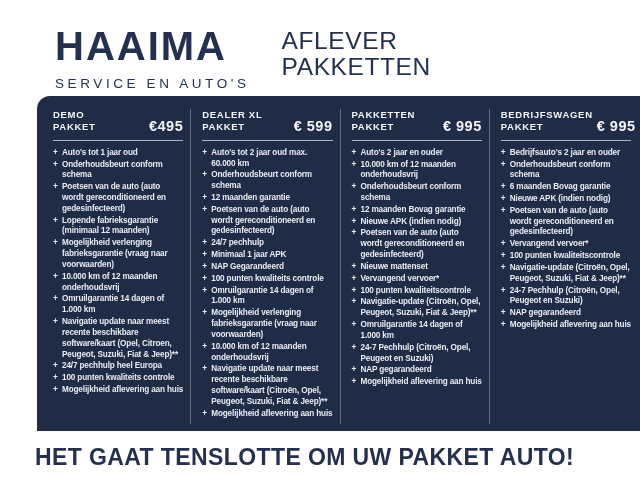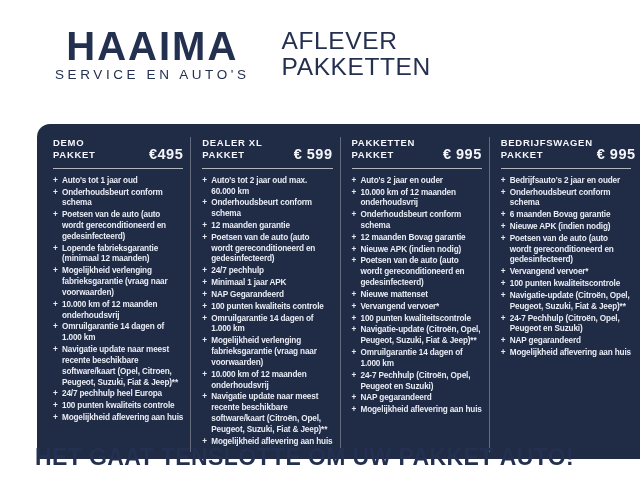--- a/index.html
+++ b/index.html
@@ -5,30 +5,30 @@
   html,body{margin:0;padding:0;}
   body{
     width:640px;height:480px;overflow:hidden;background:#ffffff;
     font-family:"Liberation Sans","DejaVu Sans",sans-serif;
     -webkit-font-smoothing:antialiased;position:relative;
   }
   
   .header{position:absolute;top:26px;left:55px;right:0;display:flex;align-items:flex-start;}
   .logo{color:#24304f;}
   .logo .brand-name{
-    font-size:40px;font-weight:bold;letter-spacing:2px;line-height:1;display:block;text-align:center;
+    font-size:40px;font-weight:bold;letter-spacing:2px;line-height:1;display:block;
   }
   .logo .brand-tag{
-    font-size:13.5px;font-weight:400;letter-spacing:3.6px;line-height:1;display:block;margin-top:2px;
+    font-size:13.5px;font-weight:400;letter-spacing:3.6px;line-height:1;display:block;margin-top:11px;
   }
   .title{margin-left:32px;color:#24304f;font-weight:normal;font-size:24.5px;line-height:1.08;letter-spacing:0.6px;margin-top:2px;}
   .title span{display:block;}
   
   .panel{
-    position:absolute;left:37px;right:0;top:124px;height:335px;
+    position:absolute;left:37px;right:0;top:96px;height:335px;
     background:#202b45;border-top-left-radius:13px;
     padding:13px 2px 7px 16px;box-sizing:border-box;overflow:hidden;
     display:flex;
   }
   .col{flex:1 1 0;min-width:0;padding:0 7px 0 0;box-sizing:border-box;color:#e8ecf4;}
   .col.div-l{border-left:1px solid rgba(255,255,255,0.30);padding-left:11px;}
   .head{display:flex;justify-content:space-between;align-items:flex-end;}
   .pname{font-size:9.5px;font-weight:bold;letter-spacing:0.7px;line-height:1.3;color:#f4f6fb;}
   .pname span{display:block;}
   .price{font-size:14.5px;font-weight:bold;letter-spacing:0.5px;color:#f4f6fb;white-space:nowrap;padding-left:4px;}

